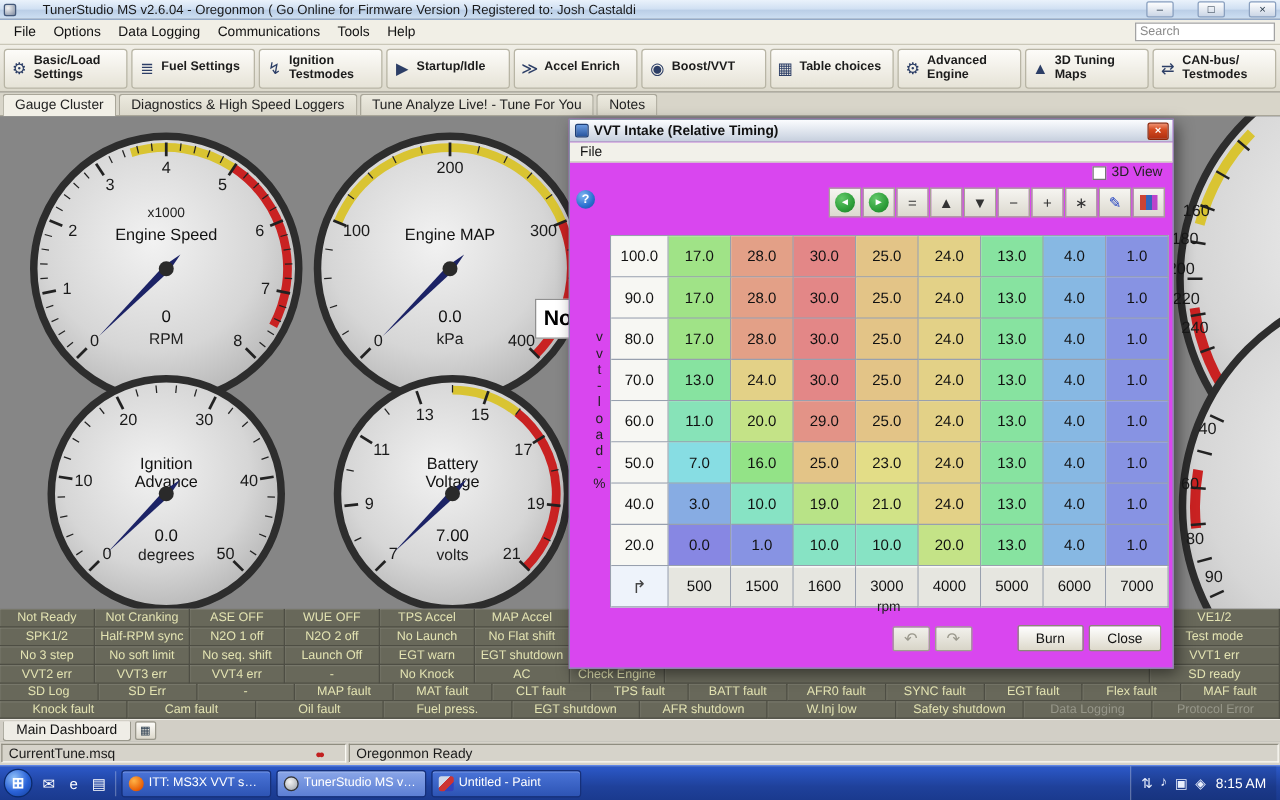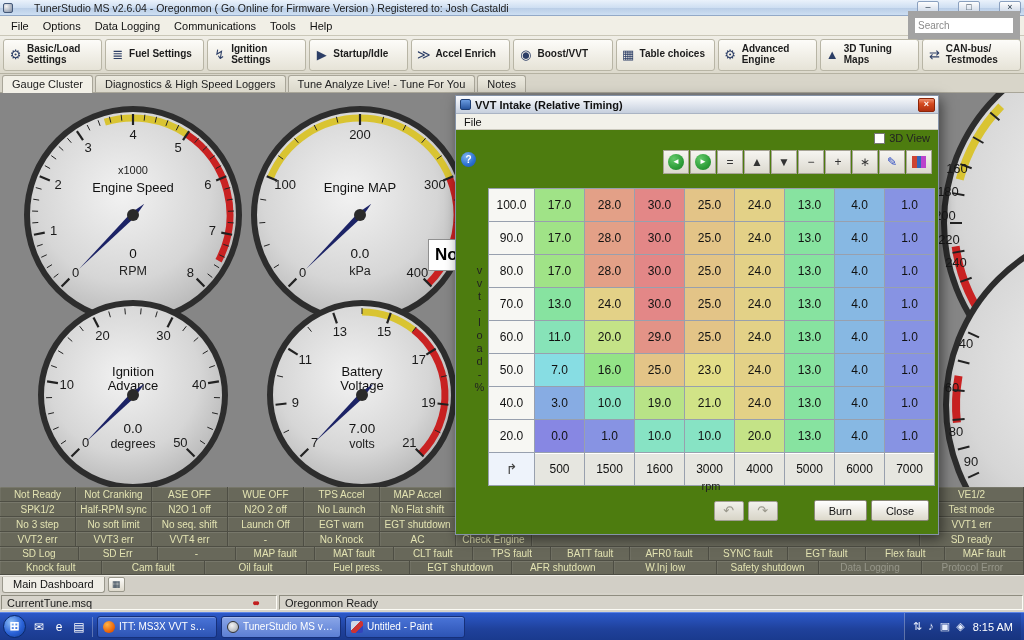--- a/index.html
+++ b/index.html
@@ -12,21 +12,21 @@
   .titlebar { height:16px; background:linear-gradient(#eaf2fb,#cfdff2 50%,#b9cde6 52%,#cddff2);
     display:flex; align-items:center; padding:0 3px; border-bottom:1px solid #93a9c7;gap:17px; }
   .app-icon { width:10px; height:10px; border-radius:2px; flex:none;
     background:radial-gradient(circle at 30% 30%, #f4f4f4, #7d8aa0); border:1px solid #44597a; margin-right:4px; }
   .win-title { font-size:10.5px; color:#1a1a1a; flex:1; white-space:nowrap; overflow:hidden; }
   .winbtn { width:22px; height:13px; margin-left:2px; background:linear-gradient(#fefefe,#cbd6e6);
     border:1px solid #8aa0bf; border-radius:2px; font-size:9px; line-height:10px; text-align:center; color:#234; }
   
   .menubar { height:20px; background:#f1efe6; border-bottom:1px solid #cac7b8; display:flex; align-items:center; padding:0 4px; }
   .menu-item { font-size:11px; padding:2px 7px; color:#111; white-space:nowrap; }
-  .search { margin-left:auto; width:112px; height:29px; font-size:10px; border:7px solid #a3a3a3; padding:0 3px;
+  .search { margin-left:auto; width:112px; height:15px; font-size:10px; border:1px solid #a3a3a3; padding:0 3px;
     font-family:"Liberation Sans", sans-serif; }
   .search::placeholder { color:#8a8a8a; }
   
   .toolbar { height:38px; background:linear-gradient(#f0eee6,#dcd9cc); border-bottom:1px solid #b5b2a2;
     display:flex; align-items:center; padding:2px 3px; gap:3px; }
   .tb-btn { flex:1; height:32px; background:linear-gradient(#fdfcf9,#e6e3d7); border:1px solid #b8b5a5;
     border-radius:3px; display:flex; align-items:center; gap:4px; padding:0 4px; overflow:hidden; }
   .tb-icon { font-size:13px; color:#2c3e66; flex:none; width:15px; text-align:center; }
   .tb-label { font-size:10px; font-weight:bold; color:#1c1c1c; line-height:1.05; text-align:left; }
   
@@ -77,21 +77,21 @@
   .task-btn span { white-space:nowrap; overflow:hidden; text-overflow:ellipsis; }
   .ticon { width:12px; height:12px; flex:none; border-radius:50%; }
   .ticon.firefox { background:radial-gradient(circle at 35% 30%, #ffb347, #e85d04 70%, #b23a02); }
   .ticon.tunerstudio { background:radial-gradient(circle at 40% 35%, #f4f4f4, #9aa0a8); border:1px solid #333; }
   .ticon.paint { border-radius:2px; background:linear-gradient(135deg,#d0d8e8 40%, #cc3333 40% 70%, #3344bb 70%); }
   .tray { margin-left:auto; height:28px; display:flex; align-items:center; gap:6px; padding:0 8px;
     border-left:1px solid rgba(255,255,255,.3); background:rgba(0,0,0,.10); }
   .tray-icon { color:#e8eefc; font-size:11px; }
   .clock { color:#fff; font-size:11px; padding-left:2px; }
   
-  .dialog { position:absolute; left:455px; top:95px; width:484px; height:440px; background:#4d7c0f;
+  .dialog { position:absolute; left:455px; top:95px; width:484px; height:440px; background:#d946ef;
     border:1px solid #8593a8; box-shadow: 3px 4px 12px rgba(0,0,0,.5); z-index:20; }
   .dlg-title { height:18px; background:linear-gradient(#fbfcfe,#d6dde8 70%,#c6cfdd); border-bottom:1px solid #aab4c4;
     display:flex; align-items:center; padding:0 3px 0 4px; gap:4px; }
   .dlg-icon { width:11px; height:11px; border-radius:2px; background:linear-gradient(#6a9be0,#28559e); border:1px solid #1c3d74; flex:none; }
   .dlg-title-text { font-size:11px; font-weight:bold; color:#111; flex:1; white-space:nowrap; overflow:hidden; }
   .dlg-close { width:17px; height:14px; background:linear-gradient(#ef9070,#d44a20 40%,#b03010); border:1px solid #8c2508;
     border-radius:2px; color:#fff; font-size:9px; line-height:11px; text-align:center; font-weight:bold; flex:none; }
   .dlg-menubar { height:16px; background:#f2f1ea; border-bottom:1px solid #cbc9bd; display:flex; align-items:center; }
   .dlg-menu-item { font-size:11px; padding:0 8px; color:#111; }
   .view3d { position:absolute; top:36px; right:8px; display:flex; gap:4px; align-items:center; font-size:11px; color:#222; }
@@ -152,21 +152,21 @@
       <div class="tb-btn">
         <span class="tb-icon">⚙</span>
         <span class="tb-label">Basic/Load Settings</span>
       </div>
       <div class="tb-btn">
         <span class="tb-icon">≣</span>
         <span class="tb-label">Fuel Settings</span>
       </div>
       <div class="tb-btn">
         <span class="tb-icon">↯</span>
-        <span class="tb-label">Ignition Settings</span>
+        <span class="tb-label">Ignition Testmodes</span>
       </div>
       <div class="tb-btn">
         <span class="tb-icon">▶</span>
         <span class="tb-label">Startup/Idle</span>
       </div>
       <div class="tb-btn">
         <span class="tb-icon">≫</span>
         <span class="tb-label">Accel Enrich</span>
       </div>
       <div class="tb-btn">

